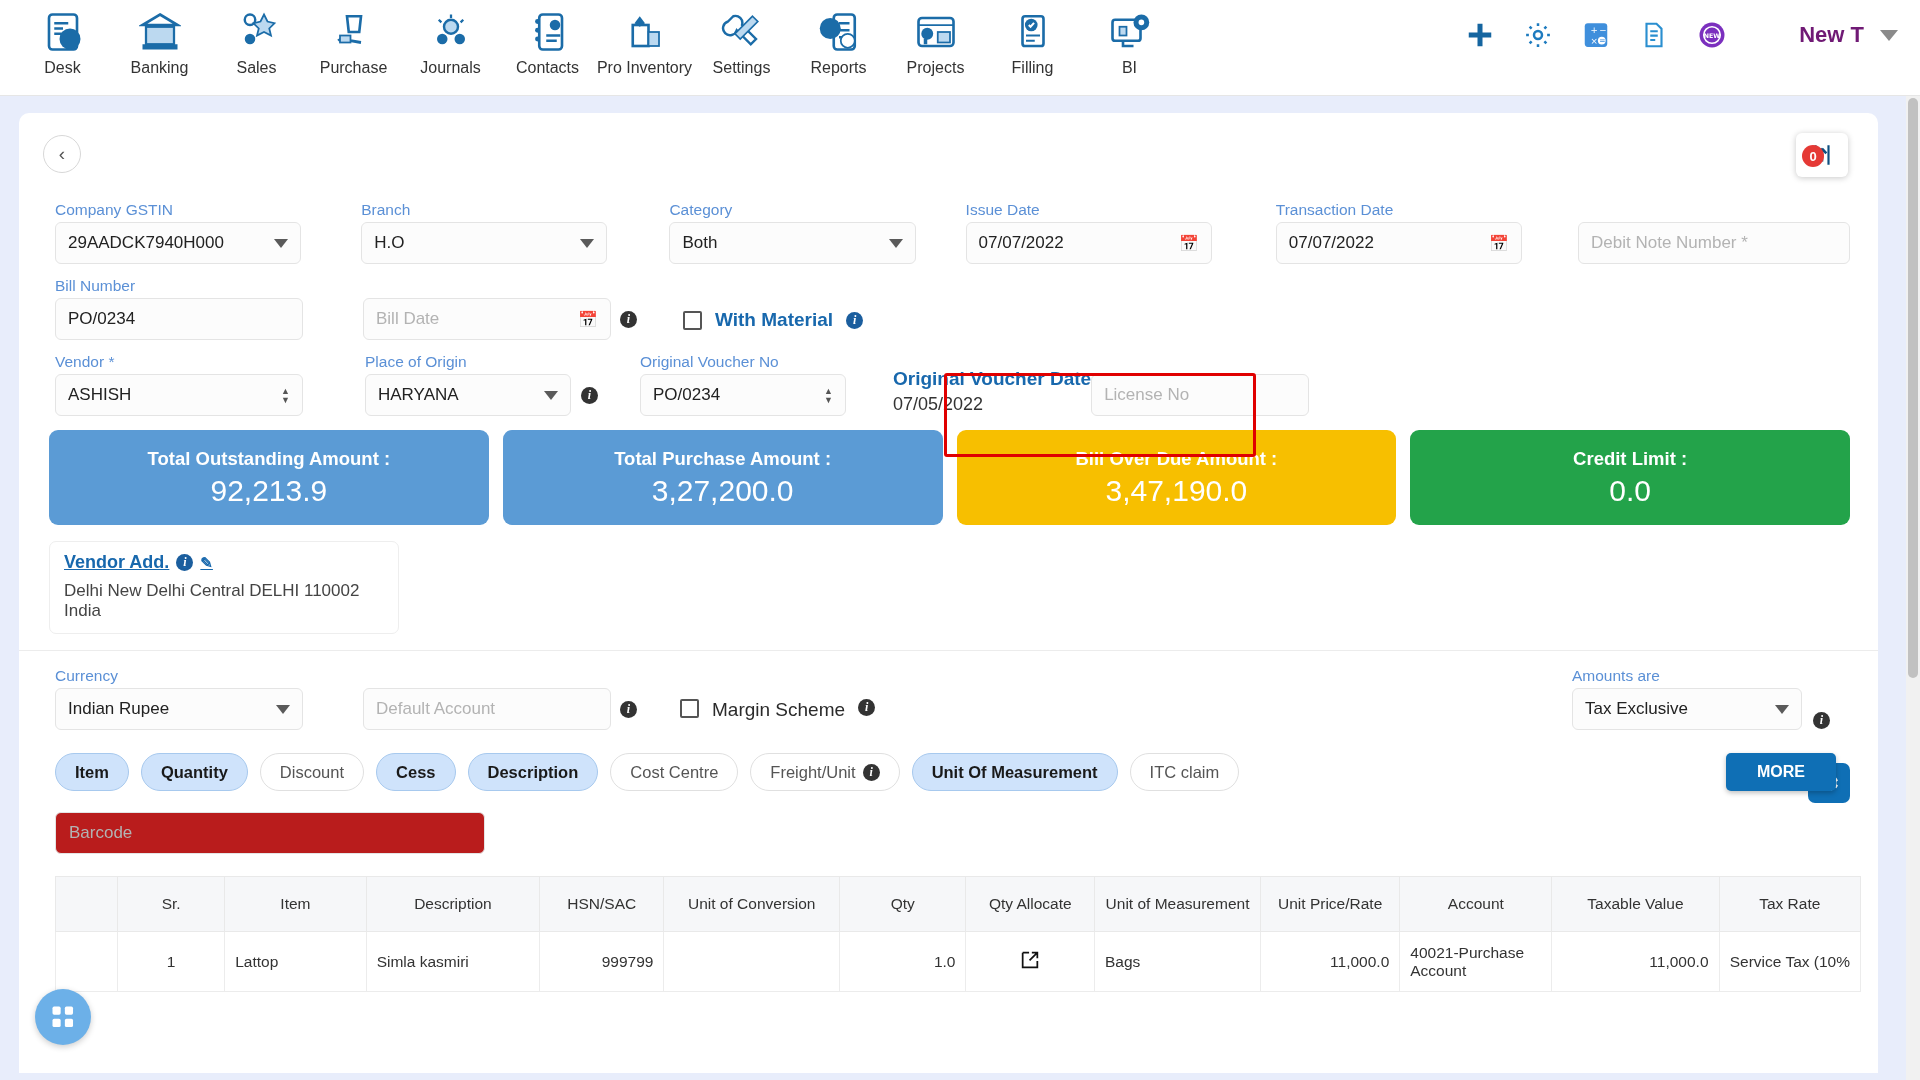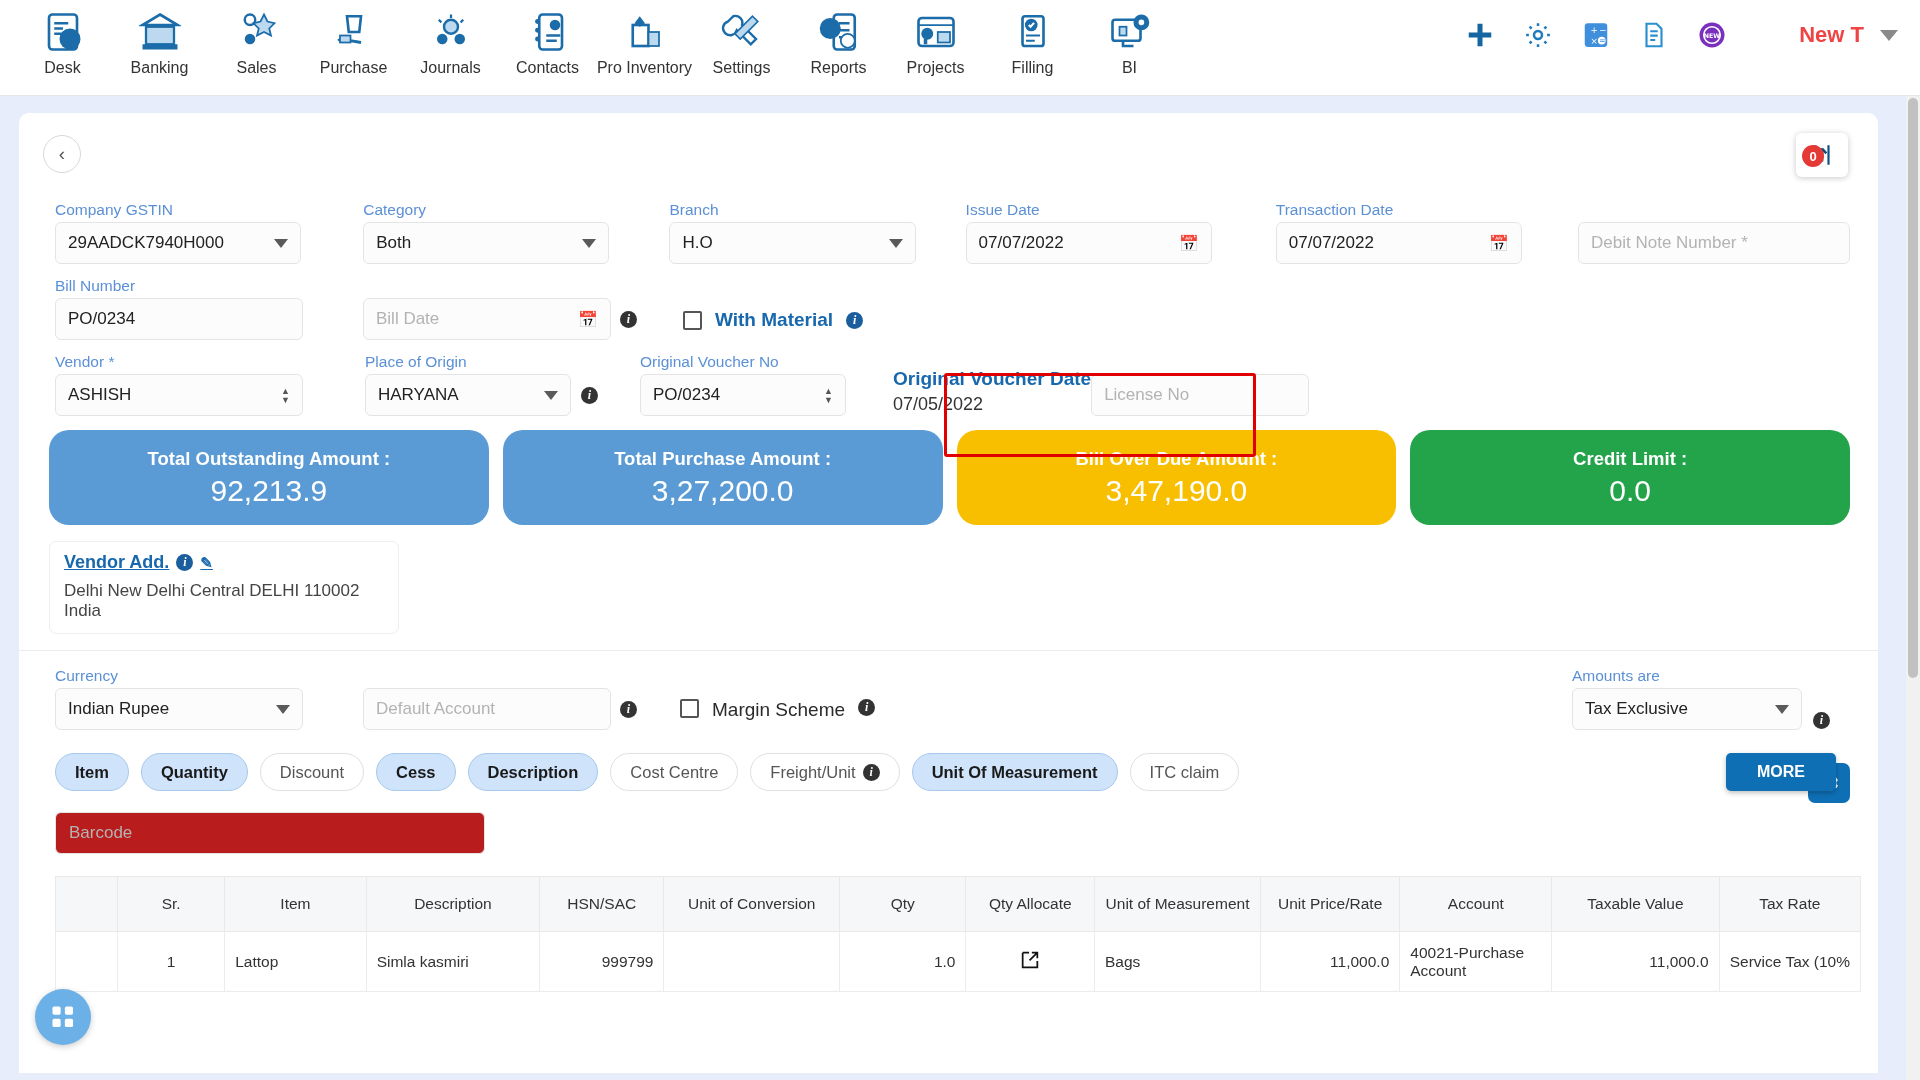--- a/index.html
+++ b/index.html
@@ -24,21 +24,21 @@
   .nav-item .lbl {
     font-size: 16px; color: #333; margin-top: 3px;
     font-family: "Liberation Sans", sans-serif; white-space: nowrap;
   }
   .nav-right {
     position: absolute; right: 22px; top: 20px;
     display: flex; align-items: center; gap: 28px;
   }
   .nav-right .ic { cursor: pointer; display:flex; align-items:center; }
   .user-name {
-    font-size: 22px; color: #ef4444; font-weight: bold; margin-left: 44px;
+    font-size: 22px; color: #701a75; font-weight: bold; margin-left: 44px;
     display: flex; align-items: center; gap: 16px; cursor: pointer;
   }
   .chev-down {
     width: 0; height: 0; border-left: 9px solid transparent;
     border-right: 9px solid transparent; border-top: 11px solid #8a8a8a;
   }
   
   .page {
     position: absolute; top: 113px; left: 19px;
     width: 1859px; height: 960px;
@@ -117,21 +117,21 @@
   .redbox {
     position: absolute; border: 3px solid #e00000; border-radius: 3px;
   }
   .ovd-label { font-size: 19px; font-weight: bold; color: #1868ad; text-align: right; }
   .ovd-val { font-size: 18px; color: #333; margin-top: 4px; }
   
   .cards {
     display: flex; gap: 14px; padding: 0 28px 0 30px; margin-top: 14px;
   }
   .card {
-    flex: 1; height: 95px; border-radius: 20px; color: #fff;
+    flex: 1; height: 95px; border-radius: 9px; color: #fff;
     display: flex; flex-direction: column; align-items: center;
     justify-content: center; gap: 4px;
   }
   .card .ct { font-size: 18.5px; font-weight: bold; }
   .card .cv { font-size: 30px; }
   
   .vaddr {
     margin: 16px 0 0 30px; width: 350px; border: 1px solid #eee;
     border-radius: 7px; padding: 10px 14px 12px;
   }
@@ -397,31 +397,31 @@
   <div class="form">
 
     <div class="frow" style="margin-top:14px;">
       <div class="fld" style="width:248px;">
         <span class="flabel">Company GSTIN</span>
         <div class="finput">
           <span class="val">29AADCK7940H000</span>
           <span class="caret"></span>
         </div>
       </div>
+      <div class="fld" style="width:248px; margin-left:60px;">
+        <span class="flabel">Branch</span>
+        <div class="finput">
+          <span class="val">H.O</span>
+          <span class="caret"></span>
+        </div>
+      </div>
       <div class="fld" style="width:248px; margin-left:62px;">
         <span class="flabel">Category</span>
         <div class="finput">
           <span class="val">Both</span>
-          <span class="caret"></span>
-        </div>
-      </div>
-      <div class="fld" style="width:248px; margin-left:60px;">
-        <span class="flabel">Branch</span>
-        <div class="finput">
-          <span class="val">H.O</span>
           <span class="caret"></span>
         </div>
       </div>
       <div class="fld" style="width:248px; margin-left:50px;">
         <span class="flabel">Issue Date</span>
         <div class="finput">
           <span class="val">07/07/2022</span>
           <span class="cal-ico">📅</span>
         </div>
       </div>

